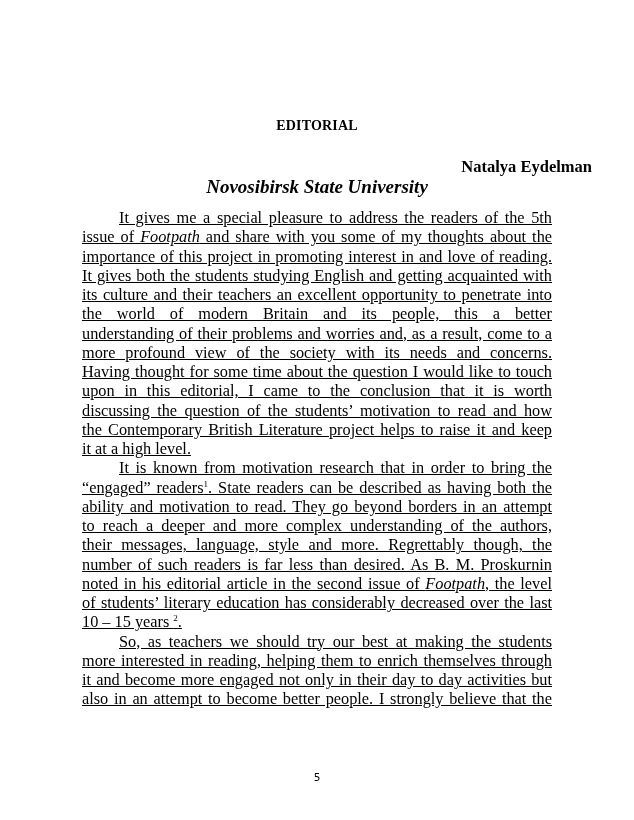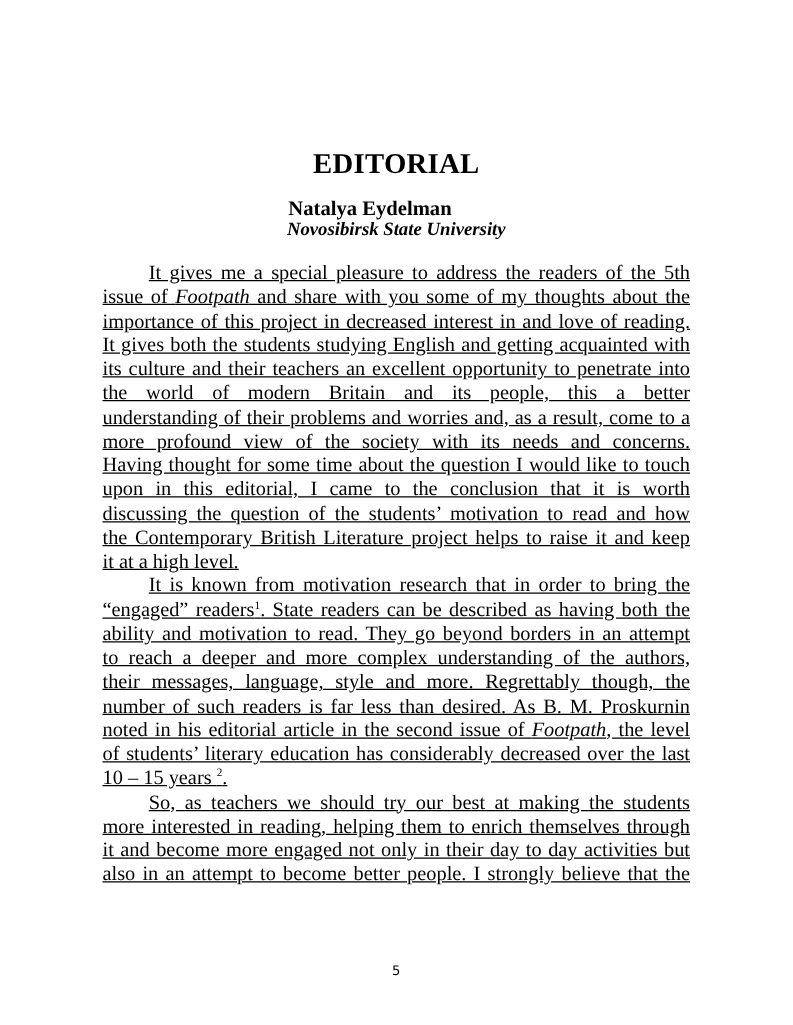--- a/index.html
+++ b/index.html
@@ -4,29 +4,29 @@
 <style>
   html, body { margin: 0; padding: 0; background: #ffffff; }
   body { width: 634px; height: 820px; position: relative; overflow: hidden; }
   .page {
     position: absolute; left: 0; top: 0; width: 634px; height: 820px;
     background: #ffffff; color: #000000;
     font-family: "Liberation Serif", serif;
   }
   .title {
     position: absolute; top: 118px; left: 0; width: 634px;
-    text-align: center; font-weight: bold; font-size: 23px; letter-spacing: 0.2px;
+    text-align: center; font-weight: bold; font-size: 14px; letter-spacing: 0.2px;
   }
   .author {
     position: absolute; top: 157px; left: 0; width: 592px;
-    text-align: center; font-weight: bold; font-size: 16.5px;
+    text-align: right; font-weight: bold; font-size: 16.5px;
   }
   .affil {
     position: absolute; top: 176px; left: 0; width: 634px;
-    text-align: center; font-weight: bold; font-style: italic; font-size: 15px;
+    text-align: center; font-weight: bold; font-style: italic; font-size: 19px;
   }
   .body {
     position: absolute; top: 208px; left: 82px; width: 470px;
     font-size: 16.3px; line-height: 19.25px;
   }
   .line {
     display: block; white-space: nowrap; text-align: justify; text-align-last: justify;
     height: 19.25px;
     text-decoration: underline;
   }
@@ -42,21 +42,21 @@
 </head>
 <body>
 
 <div class="page">
   <div class="title">EDITORIAL</div>
   <div class="author">Natalya Eydelman</div>
   <div class="affil">Novosibirsk State University</div>
   <div class="body" id="body-text">
       <span class="line indent">It gives me a special pleasure to address the readers of the 5th</span>
       <span class="line"><span>issue of </span><i>Footpath</i><span> and share with you some of my thoughts about the</span></span>
-      <span class="line">importance of this project in decreased interest in and love of reading.</span>
+      <span class="line">importance of this project in promoting interest in and love of reading.</span>
       <span class="line">It gives both the students studying English and getting acquainted with</span>
       <span class="line">its culture and their teachers an excellent opportunity to penetrate into</span>
       <span class="line">the world of modern Britain and its people, this a better</span>
       <span class="line">understanding of their problems and worries and, as a result, come to a</span>
       <span class="line">more profound view of the society with its needs and concerns.</span>
       <span class="line">Having thought for some time about the question I would like to touch</span>
       <span class="line">upon in this editorial, I came to the conclusion that it is worth</span>
       <span class="line">discussing the question of the students’ motivation to read and how</span>
       <span class="line">the Contemporary British Literature project helps to raise it and keep</span>
       <span class="line last">it at a high level.</span>

